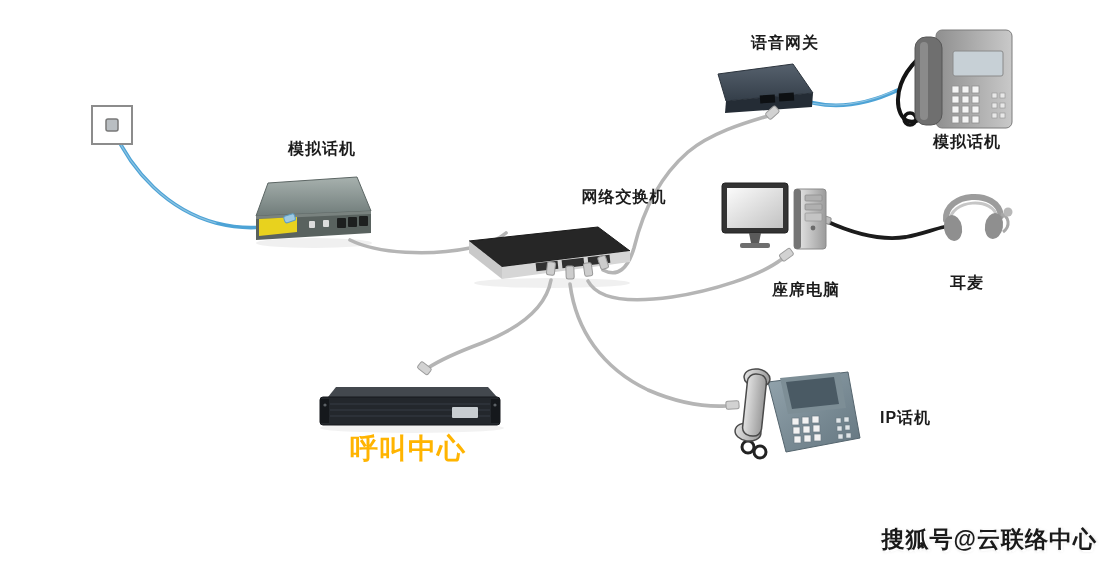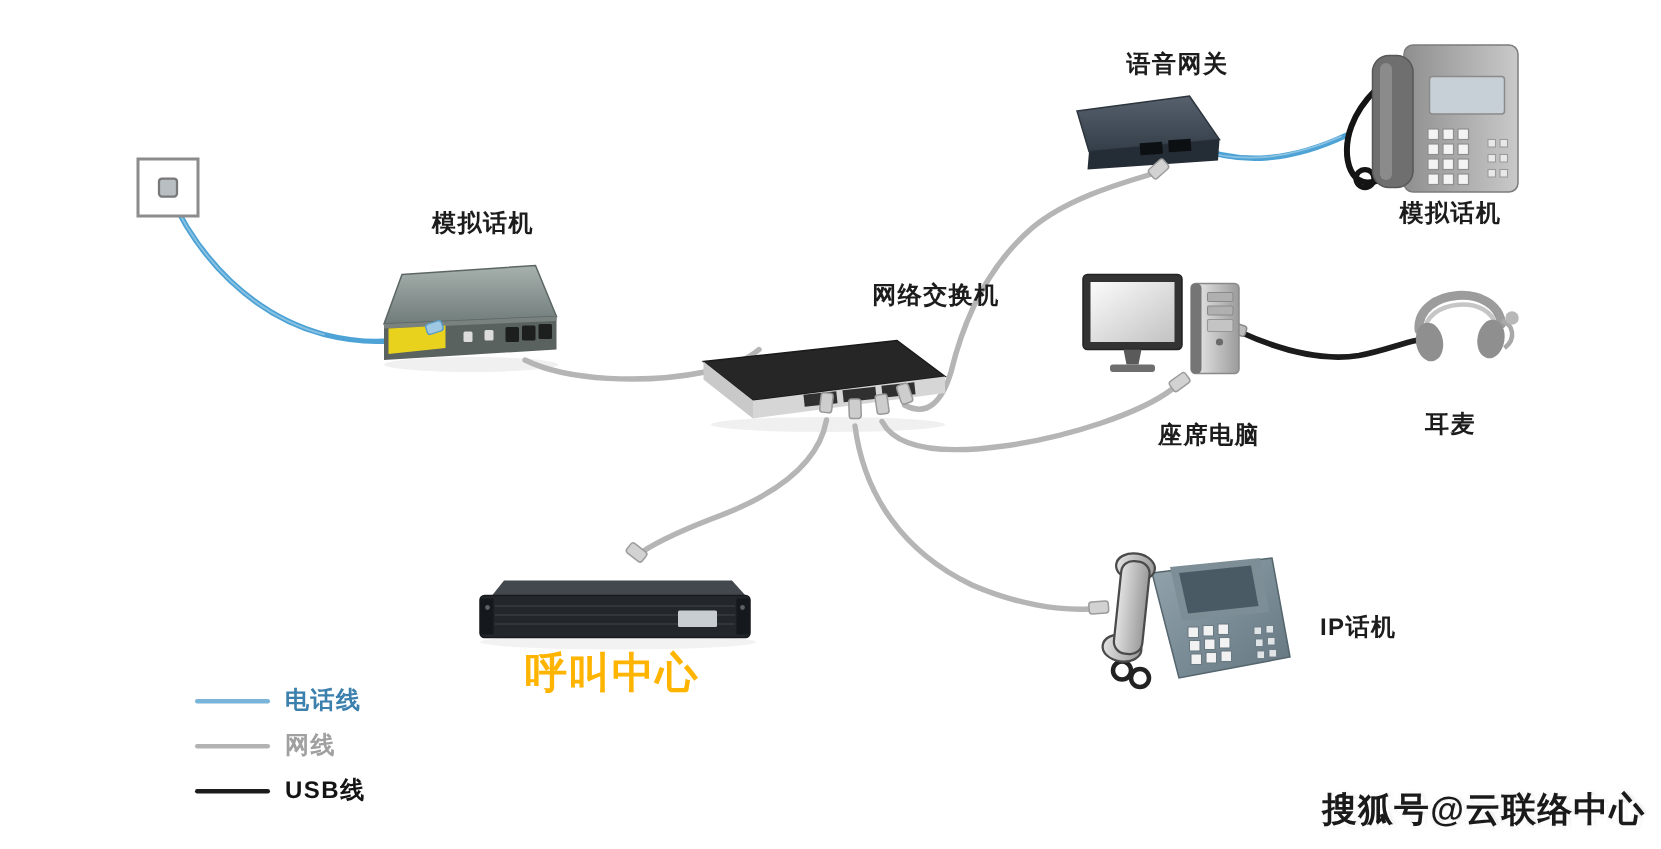--- a/index.html
+++ b/index.html
@@ -240,30 +240,16 @@
 
   <div class="node-label" style="left:785px;top:33px;">语音网关</div>
   <div class="node-label" style="left:967px;top:132px;">模拟话机</div>
   <div class="node-label" style="left:322px;top:139px;">模拟话机</div>
   <div class="node-label" style="left:576px;top:187px;margin-left:48px;">网络交换机</div>
   <div class="node-label" style="left:792px;top:280px;margin-left:14px;">座席电脑</div>
   <div class="node-label" style="left:967px;top:273px;">耳麦</div>
   <div class="node-label accent" style="left:408px;top:430px;">呼叫中心</div>
   <div class="node-label" style="left:888px;top:408px;padding-left:35px;">IP话机</div>
 
-  <div id="legend">
-    <div class="legend-row">
-      <span class="legend-line phone"></span>
-      <span class="legend-label phone">电话线</span>
-    </div>
-    <div class="legend-row">
-      <span class="legend-line net"></span>
-      <span class="legend-label net">网线</span>
-    </div>
-    <div class="legend-row">
-      <span class="legend-line usb"></span>
-      <span class="legend-label usb">USB线</span>
-    </div>
-  </div>
 
   <div id="watermark">搜狐号@云联络中心</div>
 
 </div>
 
 </body></html>

